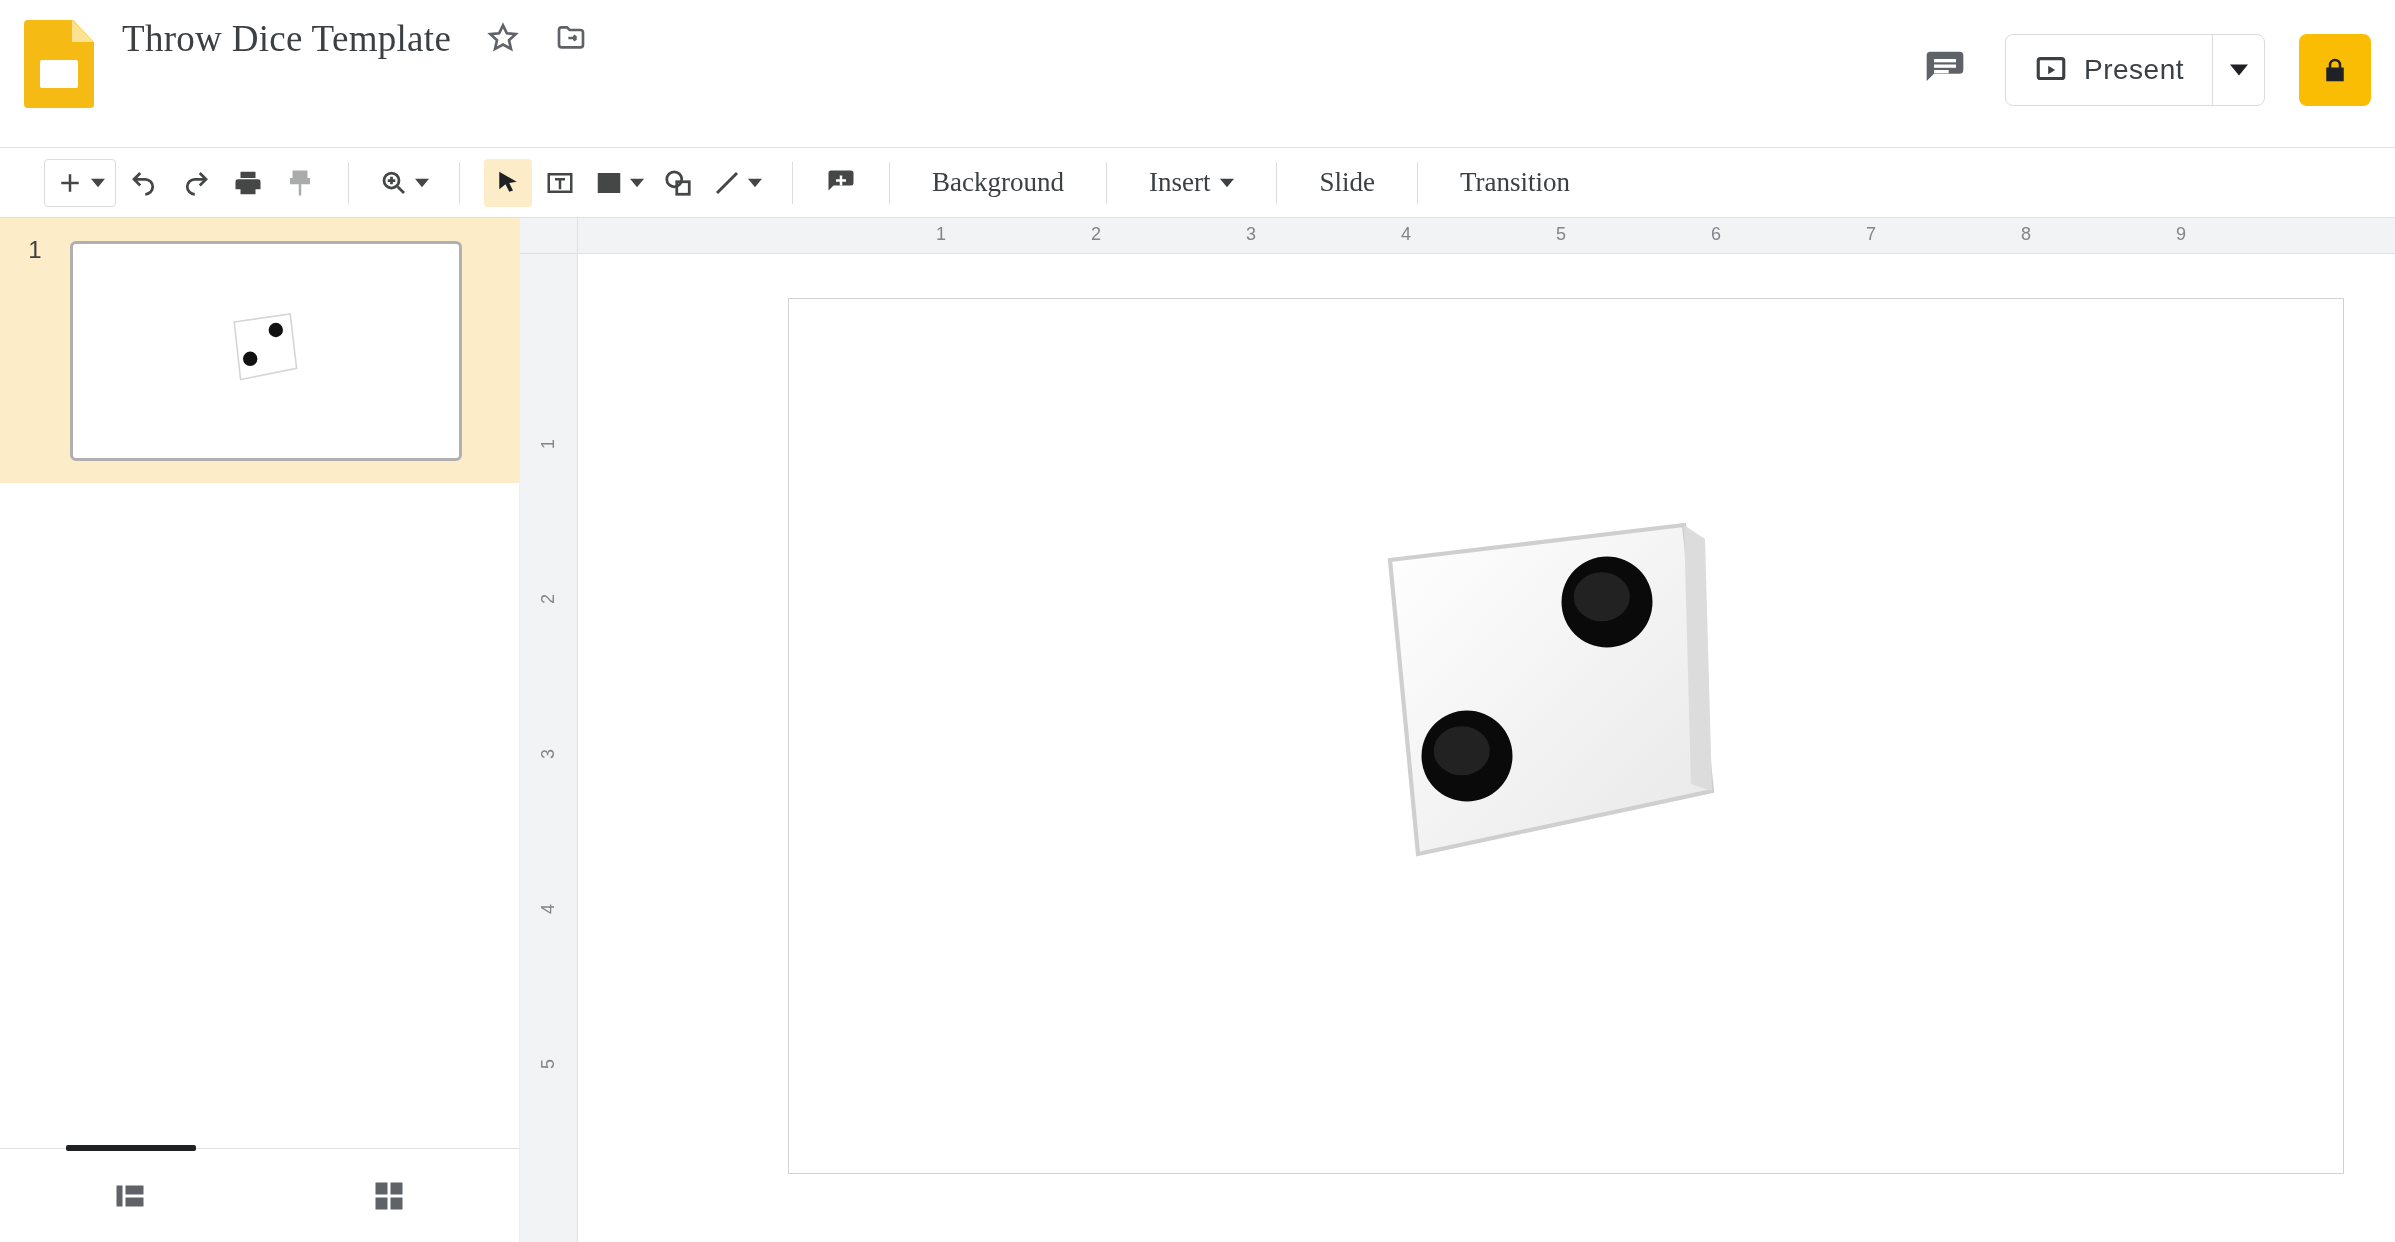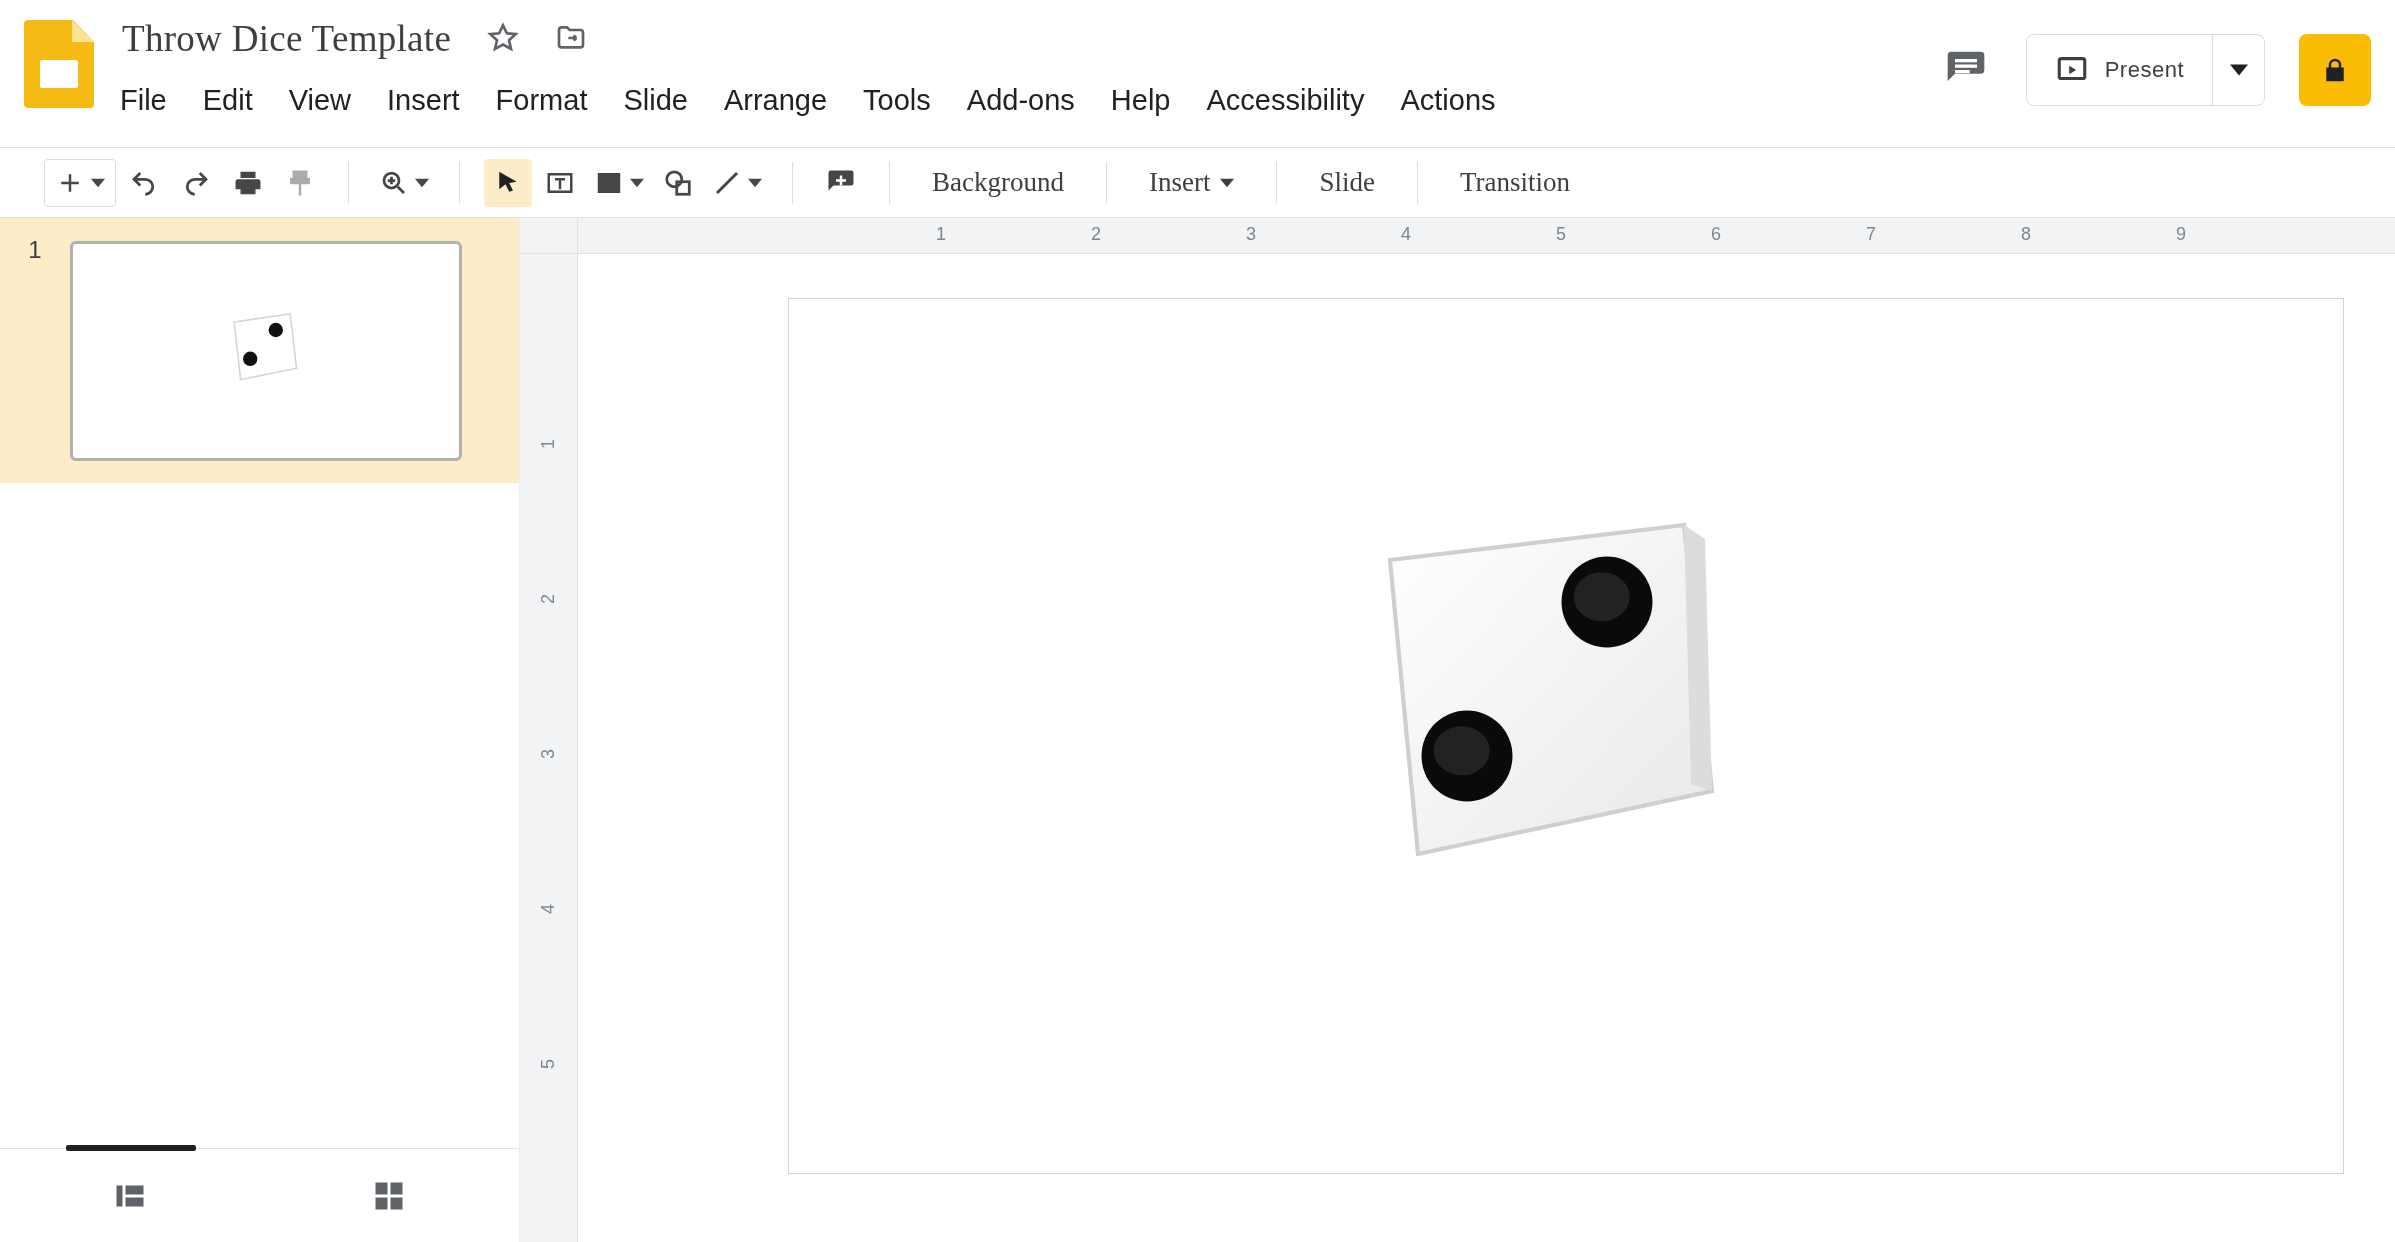--- a/index.html
+++ b/index.html
@@ -107,21 +107,21 @@
     height: 72px;
     align-items: stretch;
     overflow: hidden;
     background: #fff;
   }
   .present-btn-main {
     display: flex;
     align-items: center;
     gap: 16px;
     padding: 0 28px;
-    font-size: 22px;
+    font-size: 28px;
     letter-spacing: 0.5px;
     color: #3c4043;
     font-weight: 500;
     cursor: pointer;
   }
   .present-btn-main svg { width: 34px; height: 34px; }
   .present-btn-drop {
     display: flex; align-items: center; justify-content: center;
     width: 52px;
     border-left: 1px solid #dadce0;
@@ -343,34 +343,20 @@
         </svg>
       </span>
       <span class="title-icon-btn">
         <svg viewBox="0 0 24 24" fill="none" stroke="currentColor" stroke-width="2">
           <path d="M3 6a2 2 0 0 1 2-2h4l2 2h8a2 2 0 0 1 2 2v9a2 2 0 0 1-2 2H5a2 2 0 0 1-2-2z"></path>
           <path d="M10 12h6m0 0-2-2m2 2-2 2"></path>
         </svg>
       </span>
     </div>
 
-    <div class="menu-row">
-      <span class="menu-item">File</span>
-      <span class="menu-item">Edit</span>
-      <span class="menu-item">View</span>
-      <span class="menu-item">Insert</span>
-      <span class="menu-item">Format</span>
-      <span class="menu-item">Slide</span>
-      <span class="menu-item">Arrange</span>
-      <span class="menu-item">Tools</span>
-      <span class="menu-item">Add-ons</span>
-      <span class="menu-item">Help</span>
-      <span class="menu-item">Accessibility</span>
-      <span class="menu-item">Actions</span>
-    </div>
   </div>
 
   <div class="right-controls">
     <span class="comment-btn">
       <svg viewBox="0 0 24 24" fill="currentColor">
         <path d="M20 2H4a2 2 0 0 0-2 2v14l4-4h14a2 2 0 0 0 2-2V4a2 2 0 0 0-2-2z"></path>
         <rect x="6" y="6" width="12" height="1.8" fill="#fff"></rect>
         <rect x="6" y="9" width="12" height="1.8" fill="#fff"></rect>
         <rect x="6" y="12" width="8" height="1.8" fill="#fff"></rect>
       </svg>

